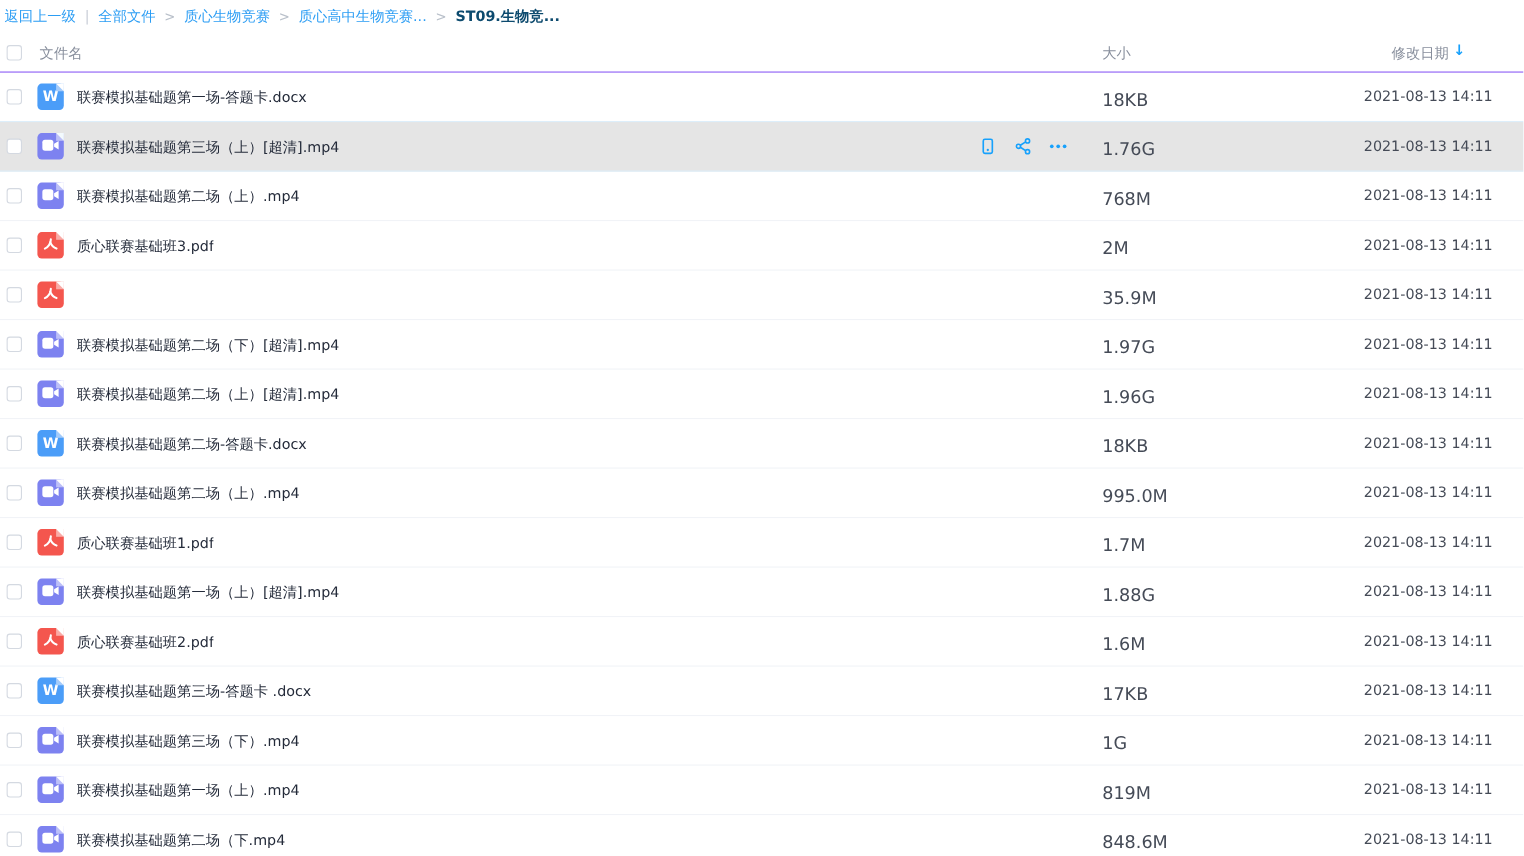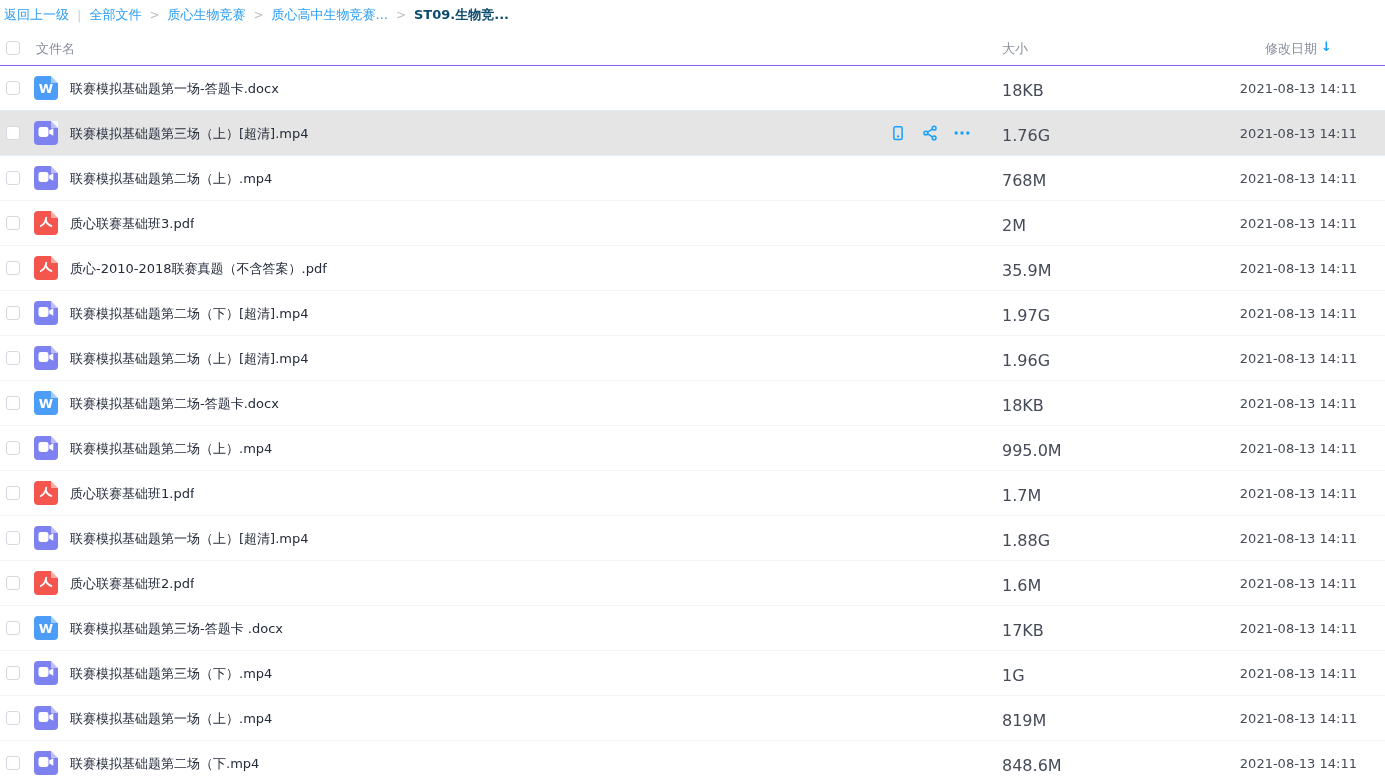--- a/index.html
+++ b/index.html
@@ -172,21 +172,20 @@
     <span class="checkbox"></span>
     <span class="file-icon">
 
       <span class="glyph glyph-pdf">
         <svg width="14" height="14" viewBox="0 0 14 14">
             <path d="M7.2 2.6 C7.4 6.4 4.4 9.8 1.8 11" stroke="#fff" stroke-width="1.9" fill="none" stroke-linecap="round"></path>
             <path d="M6.6 5.2 C7.8 8.2 10.2 10.4 12.4 11" stroke="#fff" stroke-width="1.9" fill="none" stroke-linecap="round"></path>
           </svg>
       </span>
     </span>
-    <span class="file-name">质心-2010-2018联赛真题（不含答案）.pdf</span>
 
     <span class="row-size">35.9M</span>
     <span class="row-date">2021-08-13 14:11</span>
   </div>
 
   <div class="row type-mp4">
     <span class="checkbox"></span>
     <span class="file-icon">
 
       <span class="glyph glyph-mp4">

